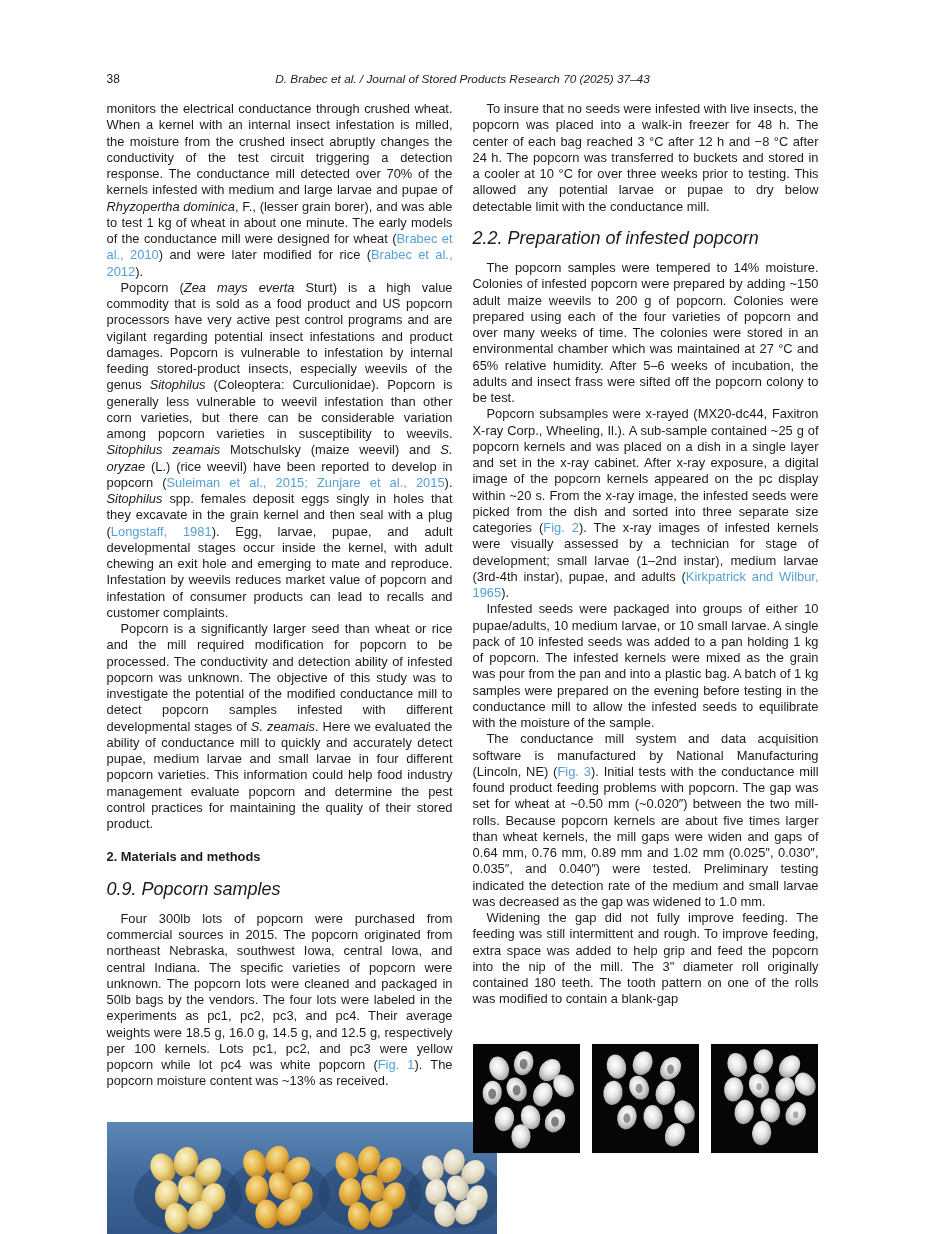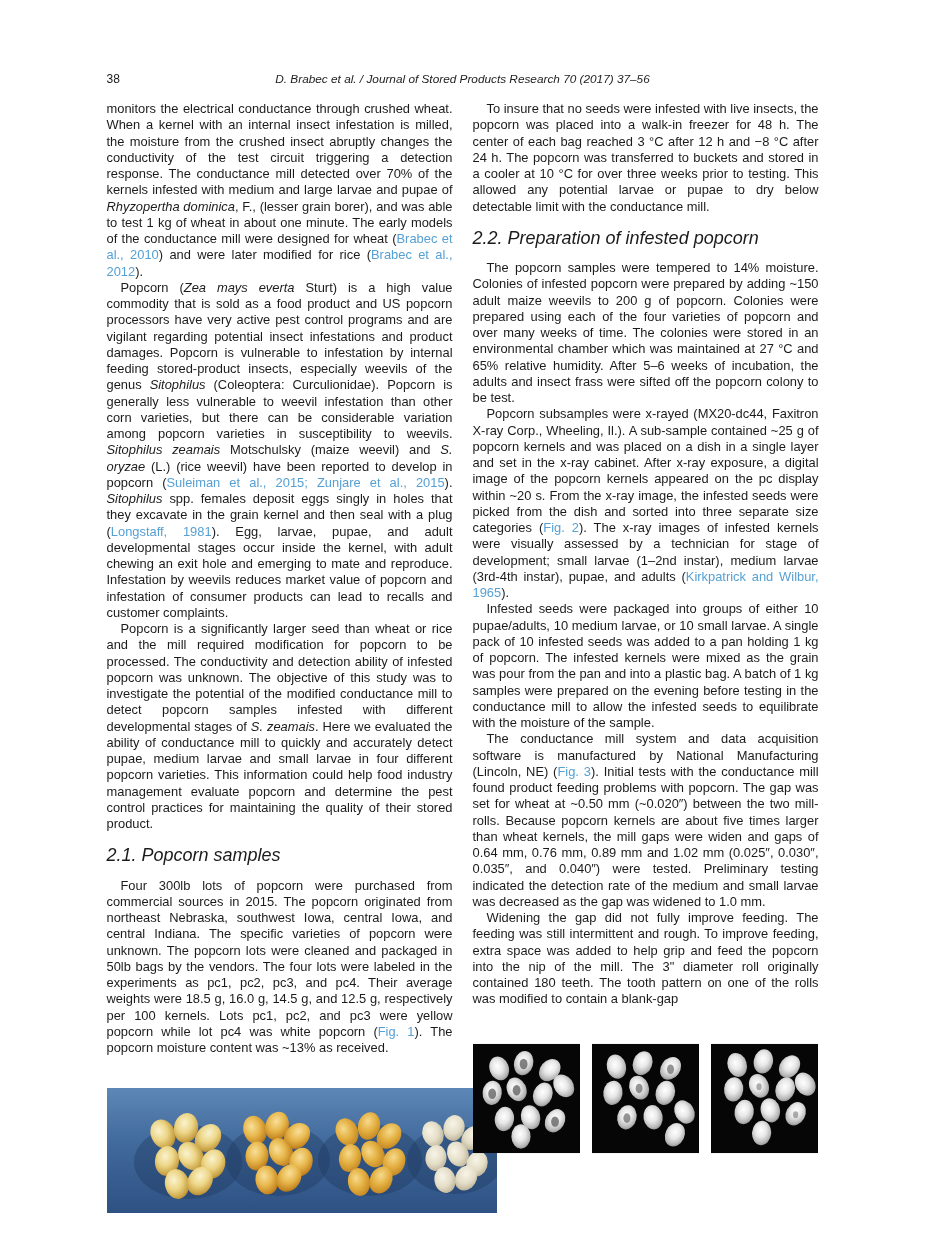--- a/index.html
+++ b/index.html
@@ -67,30 +67,31 @@
       <stop offset="75%" stop-color="#b5b5b5"></stop>
       <stop offset="100%" stop-color="#6e6e6e"></stop>
     </radialGradient>
   </defs>
 </svg>
 
 <div class="page">
 
   <div class="header">
     <span class="page-num">38</span>
-    <span class="running-head">D. Brabec et al. / Journal of Stored Products Research 70 (2017) 37–56</span>
+    <span class="running-head">D. Brabec et al. / Journal of Stored Products Research 70 (2025) 37–43</span>
   </div>
 
   <div class="columns">
 
     <div class="col">
       <p class="noindent"><span>monitors the electrical conductance through crushed wheat. When a kernel with an internal insect infestation is milled, the moisture from the crushed insect abruptly changes the conductivity of the test circuit triggering a detection response. The conductance mill detected over 70% of the kernels infested with medium and large larvae and pupae of </span><span class="run-italic">Rhyzopertha dominica</span><span>, F., (lesser grain borer), and was able to test 1 kg of wheat in about one minute. The early models of the conductance mill were designed for wheat (</span><span class="run-link">Brabec et al., 2010</span><span>) and were later modified for rice (</span><span class="run-link">Brabec et al., 2012</span><span>).</span></p>
       <p><span>Popcorn (</span><span class="run-italic">Zea mays everta</span><span> Sturt) is a high value commodity that is sold as a food product and US popcorn processors have very active pest control programs and are vigilant regarding potential insect infestations and product damages. Popcorn is vulnerable to infestation by internal feeding stored-product insects, especially weevils of the genus </span><span class="run-italic">Sitophilus</span><span> (Coleoptera: Curculionidae). Popcorn is generally less vulnerable to weevil infestation than other corn varieties, but there can be considerable variation among popcorn varieties in susceptibility to weevils. </span><span class="run-italic">Sitophilus zeamais</span><span> Motschulsky (maize weevil) and </span><span class="run-italic">S. oryzae</span><span> (L.) (rice weevil) have been reported to develop in popcorn (</span><span class="run-link">Suleiman et al., 2015; Zunjare et al., 2015</span><span>). </span><span class="run-italic">Sitophilus</span><span> spp. females deposit eggs singly in holes that they excavate in the grain kernel and then seal with a plug (</span><span class="run-link">Longstaff, 1981</span><span>). Egg, larvae, pupae, and adult developmental stages occur inside the kernel, with adult chewing an exit hole and emerging to mate and reproduce. Infestation by weevils reduces market value of popcorn and infestation of consumer products can lead to recalls and customer complaints.</span></p>
       <p><span>Popcorn is a significantly larger seed than wheat or rice and the mill required modification for popcorn to be processed. The conductivity and detection ability of infested popcorn was unknown. The objective of this study was to investigate the potential of the modified conductance mill to detect popcorn samples infested with different developmental stages of </span><span class="run-italic">S. zeamais</span><span>. Here we evaluated the ability of conductance mill to quickly and accurately detect pupae, medium larvae and small larvae in four different popcorn varieties. This information could help food industry management evaluate popcorn and determine the pest control practices for maintaining the quality of their stored product.</span></p>
-      <h3 class="subsec">2.1. Popcorn samples</h3>
+      <h2 class="sec">2. Materials and methods</h2>
+      <h3 class="subsec">0.9. Popcorn samples</h3>
       <p><span>Four 300lb lots of popcorn were purchased from commercial sources in 2015. The popcorn originated from northeast Nebraska, southwest Iowa, central Iowa, and central Indiana. The specific varieties of popcorn were unknown. The popcorn lots were cleaned and packaged in 50lb bags by the vendors. The four lots were labeled in the experiments as pc1, pc2, pc3, and pc4. Their average weights were 18.5 g, 16.0 g, 14.5 g, and 12.5 g, respectively per 100 kernels. Lots pc1, pc2, and pc3 were yellow popcorn while lot pc4 was white popcorn (</span><span class="run-link">Fig. 1</span><span>). The popcorn moisture content was ~13% as received.</span></p>
 
       <figure class="fig1">
         <svg class="figimg" viewBox="0 0 390 125" width="390" height="125">
           <rect width="390" height="125" fill="url(#figBlue)"></rect>
           <ellipse cx="81" cy="74" rx="54" ry="37" fill="#1d3a60" opacity="0.4"></ellipse>
           <ellipse cx="171" cy="72" rx="52" ry="36" fill="#1d3a60" opacity="0.4"></ellipse>
           <ellipse cx="263" cy="72" rx="52" ry="36" fill="#1d3a60" opacity="0.4"></ellipse>
           <ellipse cx="348" cy="72" rx="48" ry="34" fill="#1d3a60" opacity="0.4"></ellipse>
 

